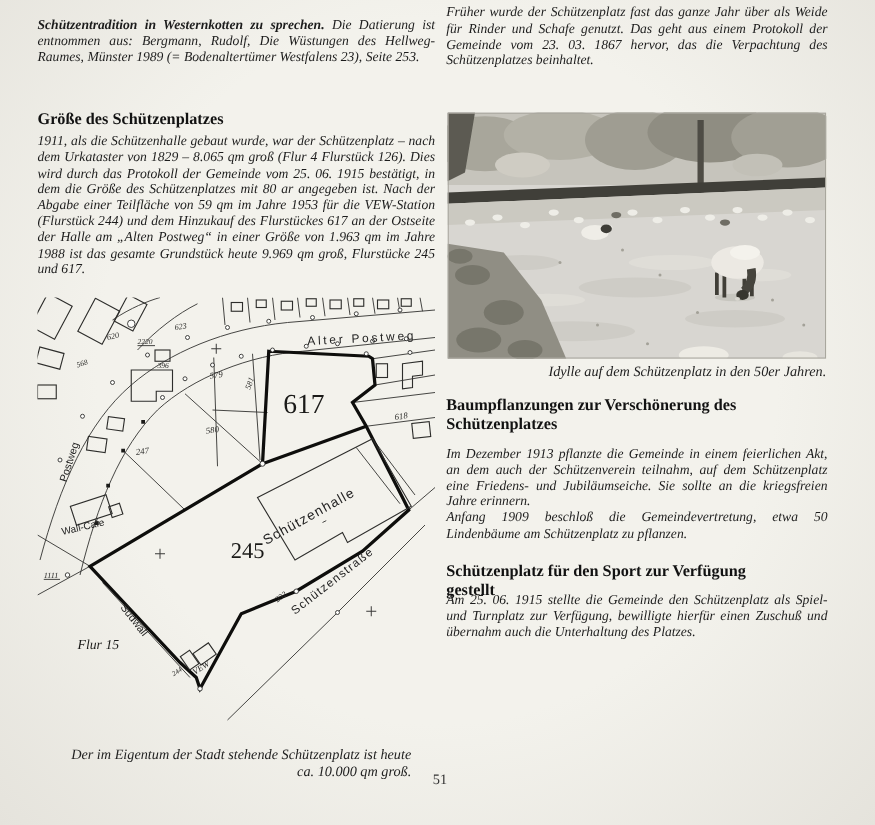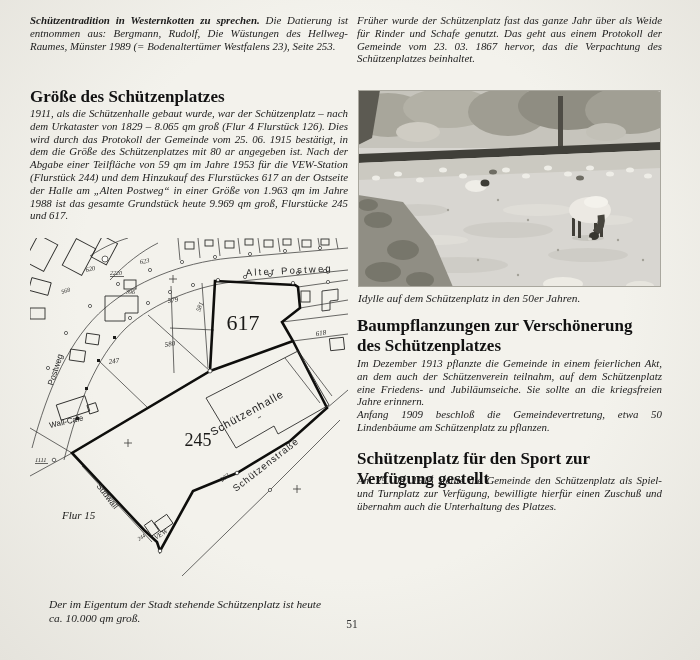--- a/index.html
+++ b/index.html
@@ -3,22 +3,22 @@
 <meta charset="utf-8">
 <style>
   html,body{margin:0;padding:0;}
   body{width:700px;height:660px;font-family:"Liberation Serif","DejaVu Serif",serif;color:#1c1c1c;}
   .page{position:relative;width:700px;height:660px;overflow:hidden;
         background:radial-gradient(ellipse at 50% 45%, #f3f2ec 55%, #e5e3dc 100%);}
   .blk{position:absolute;}
   p.body{font-size:10.9px;line-height:12.8px;text-align:justify;margin:0;font-style:italic;}
   p.body + p.body{margin-top:0;}
   .bold{font-weight:bold;}
-  h2.h{font-size:17px;font-weight:bold;margin:0;line-height:1.18;color:#121212;}
-  .caption{font-style:italic;font-size:11.4px;line-height:1.25;text-align:left;color:#222;}
+  h2.h{font-size:13px;font-weight:bold;margin:0;line-height:1.18;color:#121212;}
+  .caption{font-style:italic;font-size:11.4px;line-height:1.25;text-align:right;color:#222;}
   .pagenum{position:absolute;top:618px;left:0;width:704px;text-align:center;font-size:11.5px;color:#333;}
   
   svg text{user-select:none;}
   .thin{fill:none;stroke:#3a3a38;stroke-width:0.75;}
   .thick{fill:none;stroke:#0e0e0c;stroke-width:2.6;stroke-linejoin:miter;}
   .bldg{fill:none;stroke:#2e2e2c;stroke-width:0.9;}
   .mlabel{font-family:"Liberation Sans","DejaVu Sans",sans-serif;fill:#222;}
   .mnum{font-family:"Liberation Serif",serif;font-style:italic;fill:#2a2a28;}
   .mbig{font-family:"Liberation Serif",serif;fill:#1a1a18;}
   .dot{fill:#fdfdfb;stroke:#2c2c2a;stroke-width:0.7;}
@@ -182,21 +182,21 @@
         <line x1="5" y1="225.5" x2="18" y2="225.5" stroke="#2a2a28" stroke-width="0.7"></line>
         <circle class="dot" cx="24" cy="222" r="1.8"></circle>
       </g>
     </svg>
   </div>
 
   <div class="blk" style="left:30px;top:585px;width:318px;">
     <div class="caption" style="max-width:280px;margin:12px auto;">Der im Eigentum der Stadt stehende Schützenplatz ist heute ca. 10.000 qm groß.</div>
   </div>
 
-  <div class="blk" style="left:357px;top:14px;width:305px;">
+  <div class="blk" style="left:357px;top:4px;width:305px;">
     <p class="body">Früher wurde der Schützenplatz fast das ganze Jahr über als Weide für Rinder und Schafe genutzt. Das geht aus einem Protokoll der Gemeinde vom 23. 03. 1867 hervor, das die Verpachtung des Schützenplatzes beinhaltet.</p>
   </div>
 
   <div class="blk" style="left:358px;top:90px;width:303px;height:197px;">
     <svg width="303" height="197" viewBox="0 0 303 197">
       <rect width="303" height="197" fill="#d8d6d1"></rect>
       <rect y="0" width="303" height="58" fill="#c6c4bc"></rect>
       <g>
         <ellipse cx="30" cy="25" rx="40" ry="22" fill="#a8a69b"></ellipse>
         <ellipse cx="90" cy="18" rx="45" ry="20" fill="#b3b1a6"></ellipse>

